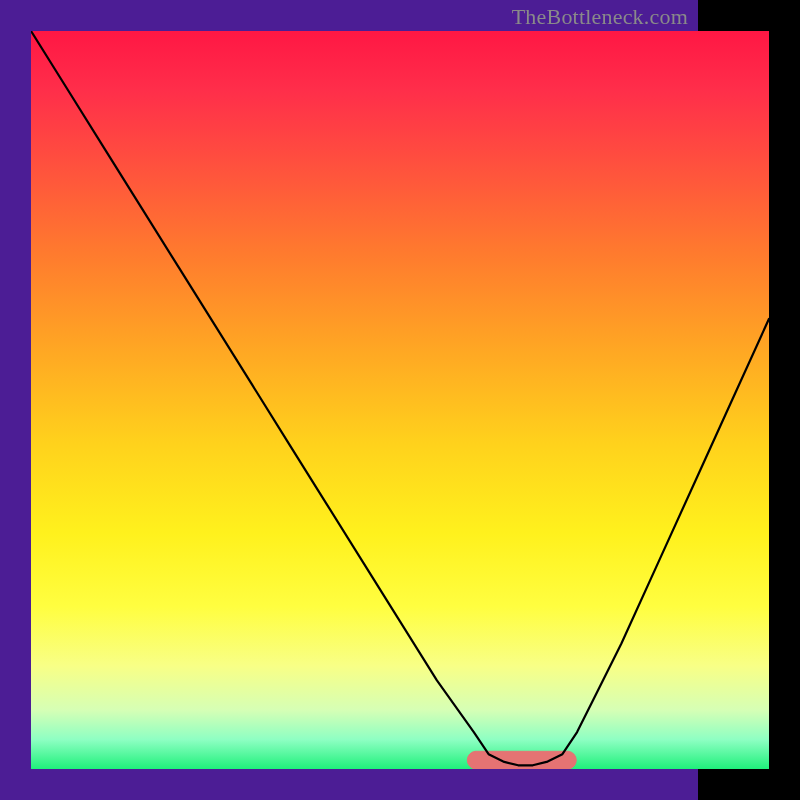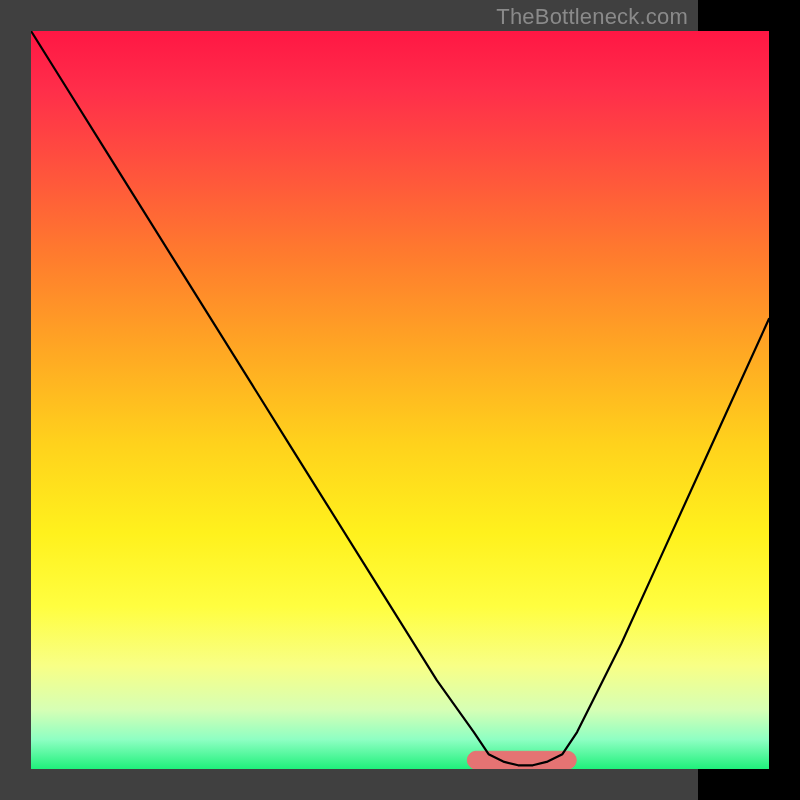--- a/index.html
+++ b/index.html
@@ -8,21 +8,22 @@
     width: 800px;
     height: 800px;
     background: #000;
     overflow: hidden;
     font-family: Arial, Helvetica, sans-serif;
   }
   .frame {
     position: relative;
     width: 698px;
     height: 800px;
-    background: #404040;
+    background: #4c1d95;
+    font-family: Liberation Serif, serif;
   }
   .plot-area {
     position: absolute;
     left: 31px;
     top: 31px;
     width: 738px;
     height: 738px;
     background: linear-gradient(to bottom,
       #ff1744 0%,
       #ff2e4a 8%,

